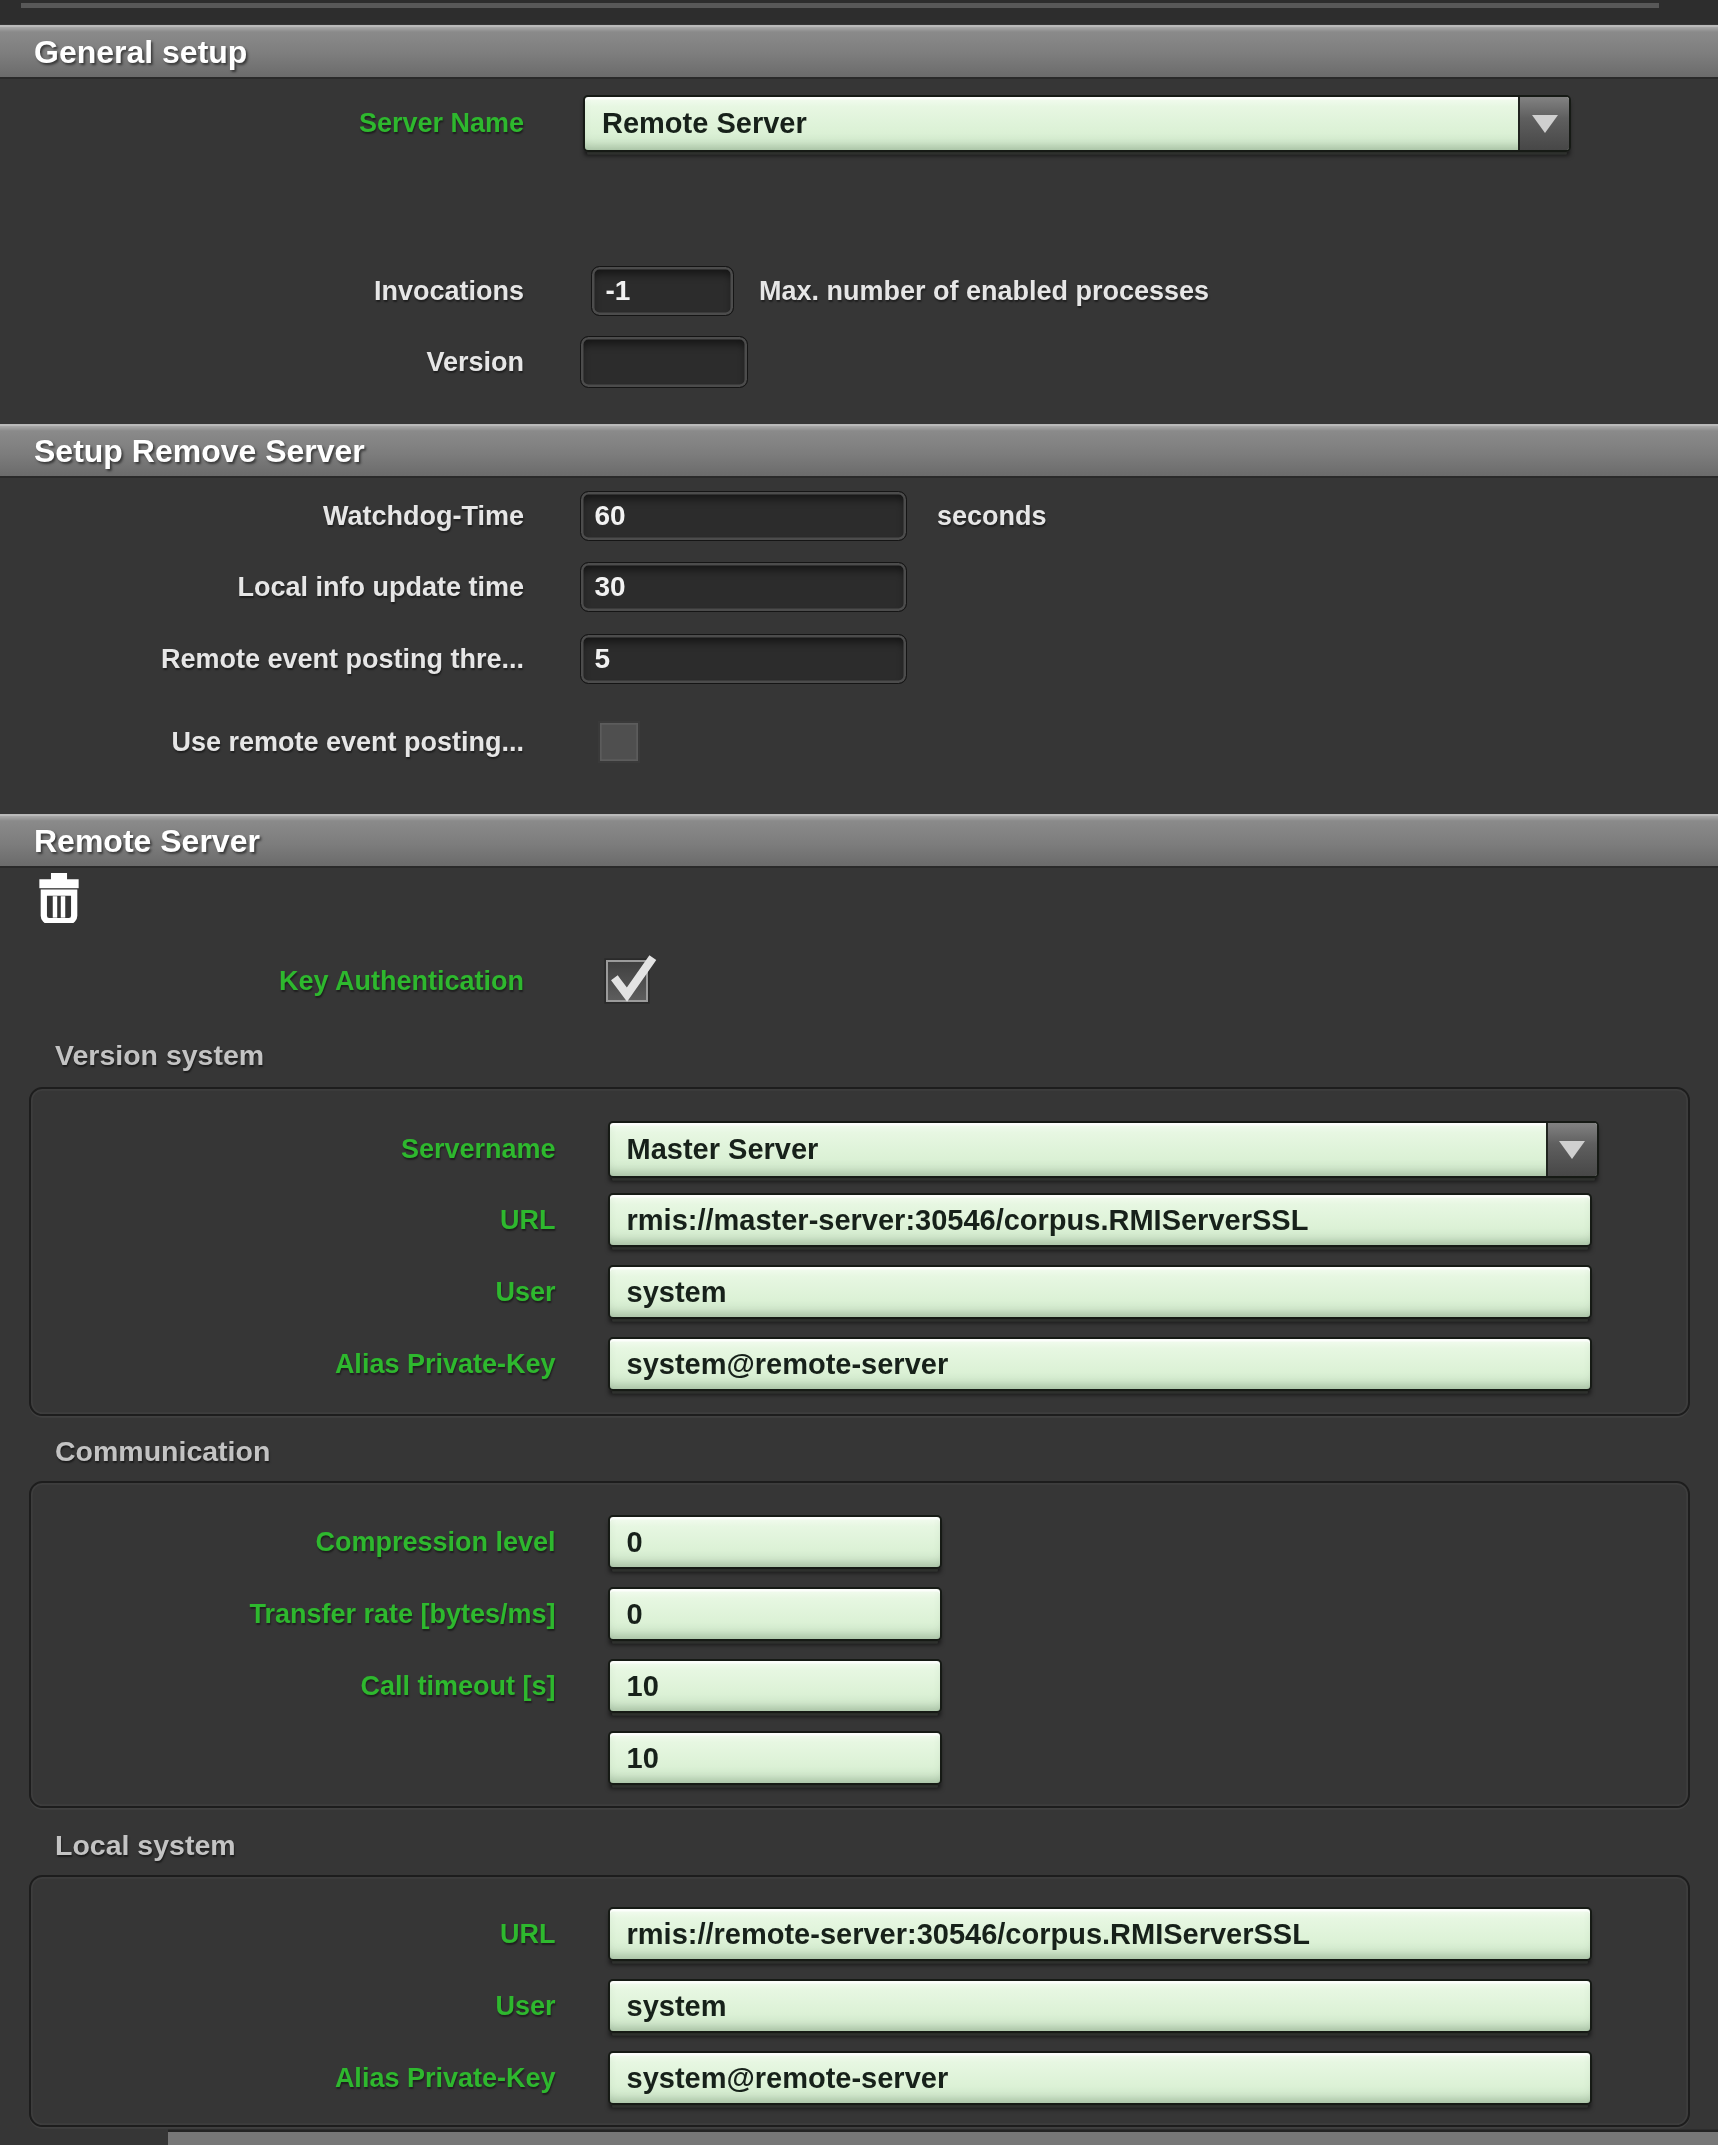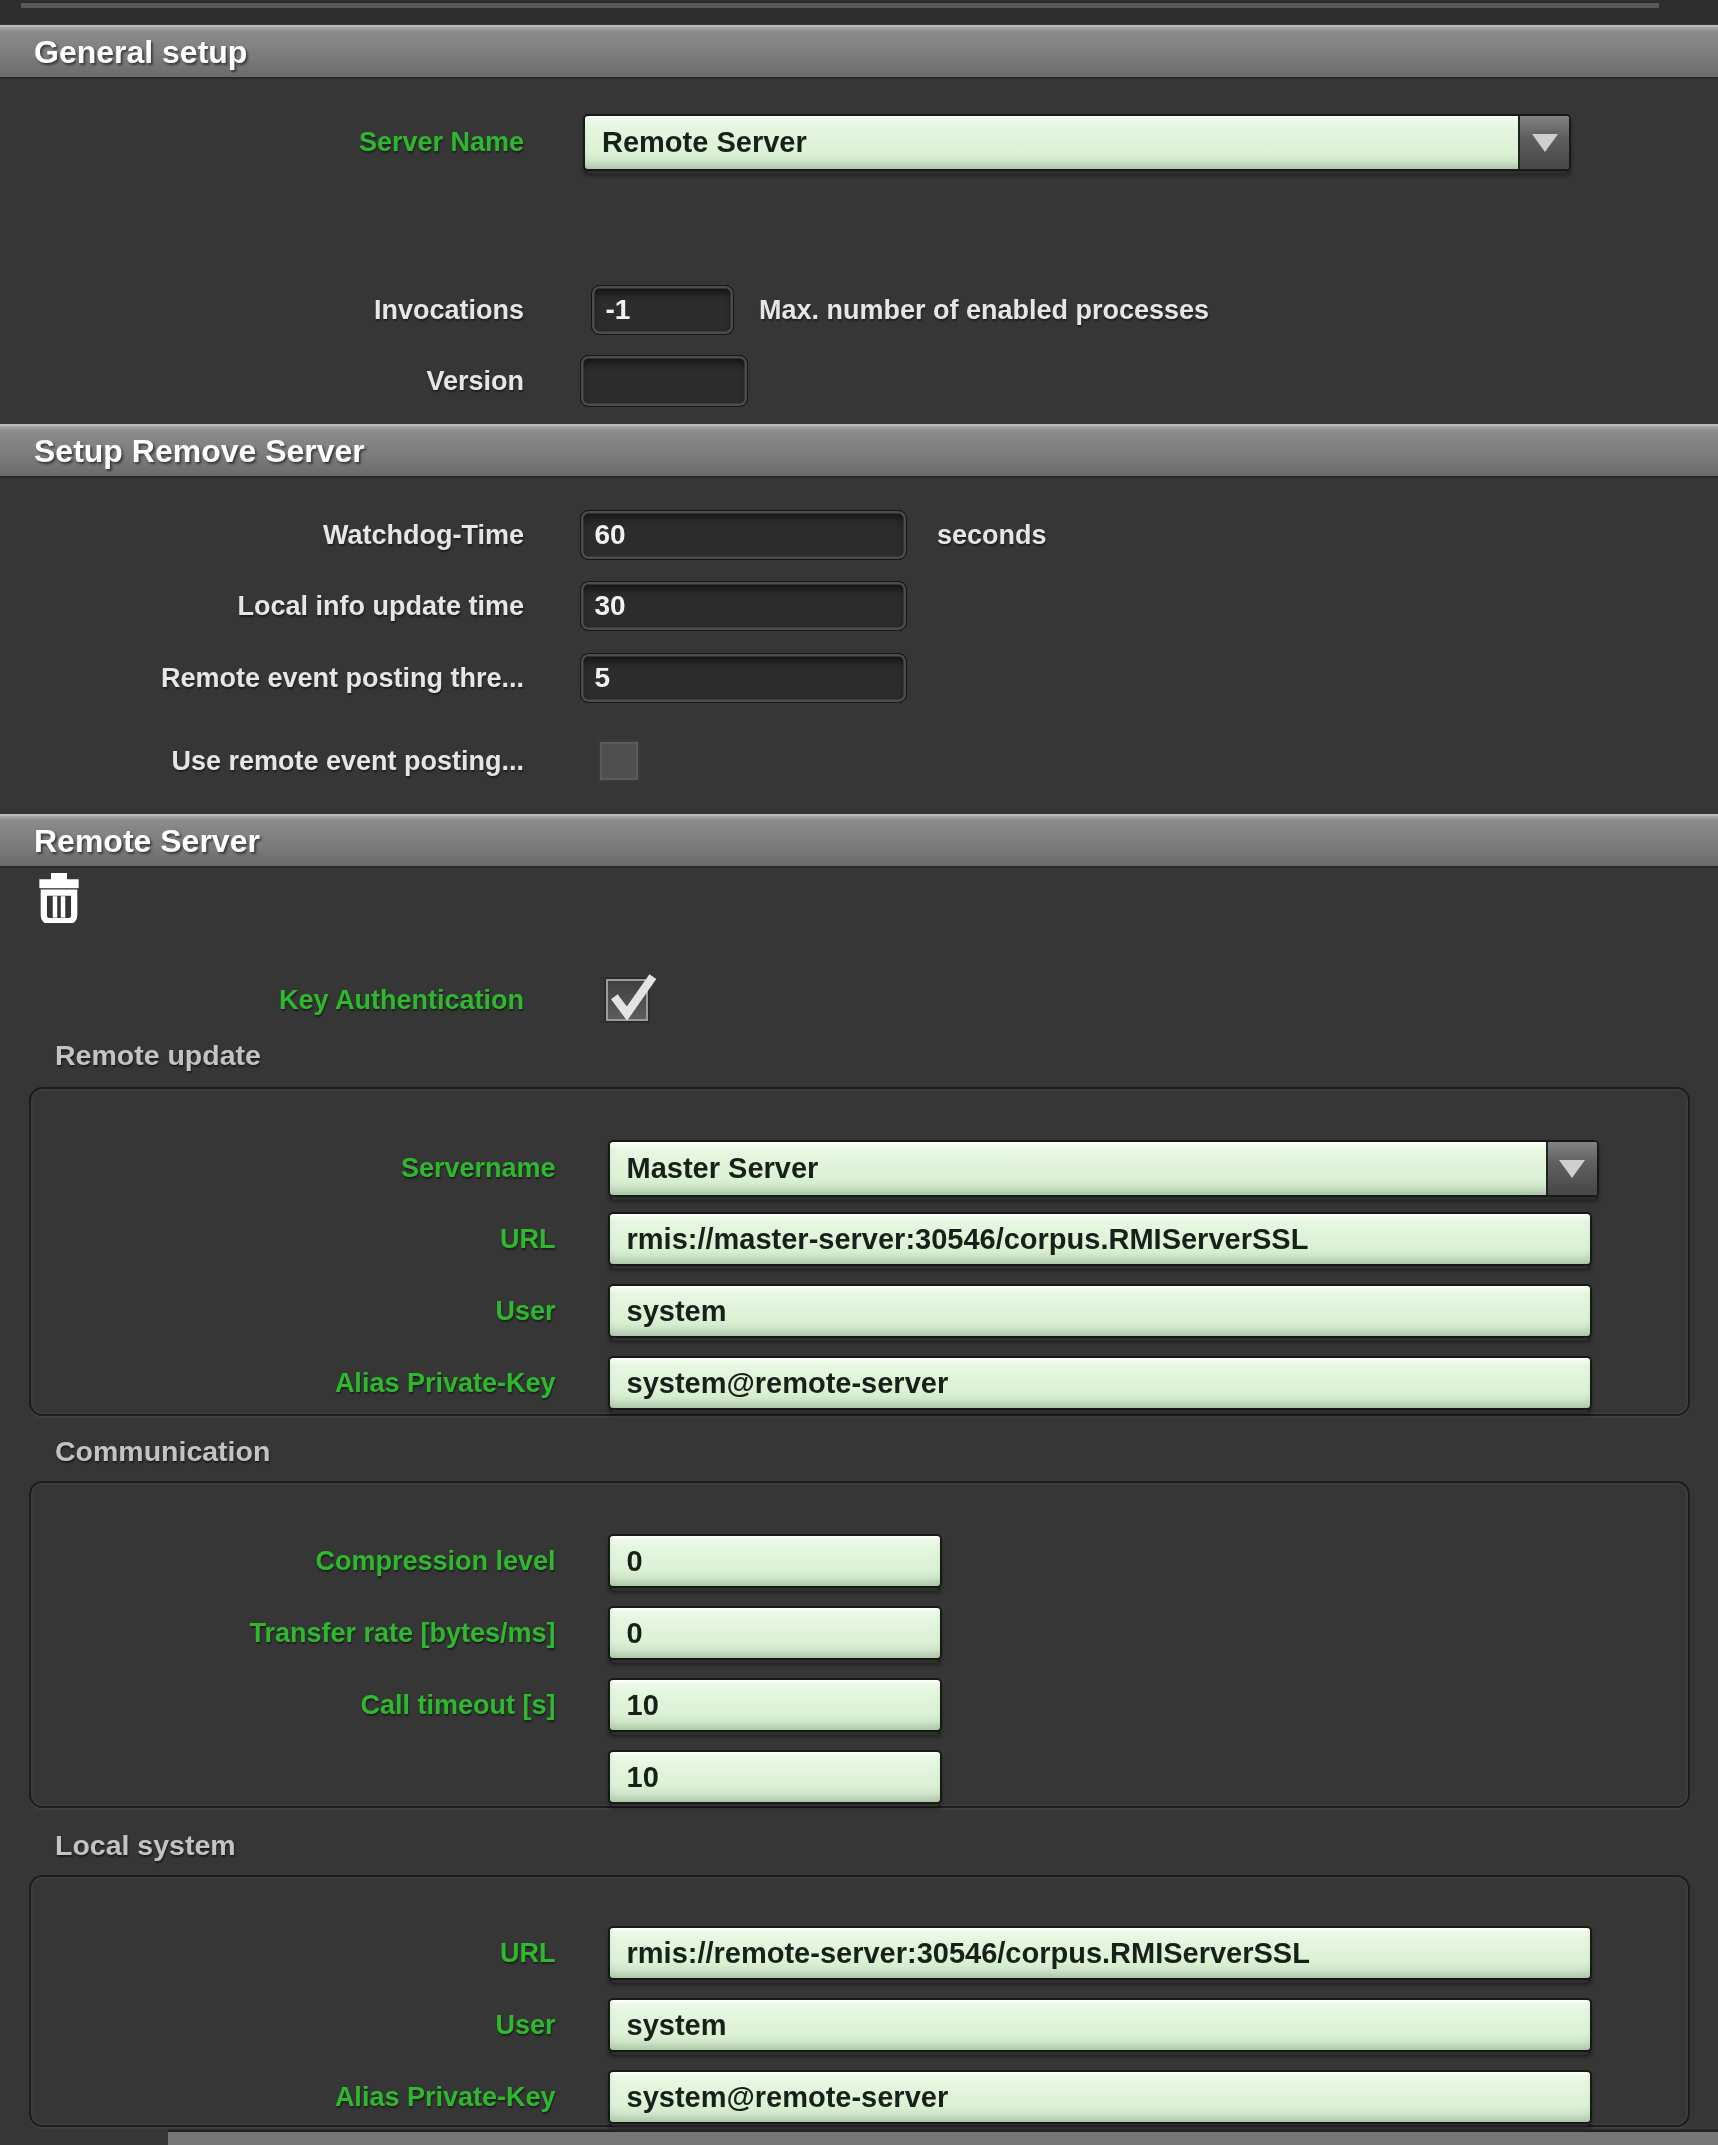--- a/index.html
+++ b/index.html
@@ -17,21 +17,21 @@
   
   .sec-header{
     position:absolute;left:0;width:100%;height:54px;box-sizing:border-box;
     background:linear-gradient(180deg,#a8a8a8 0%,#8a8a8a 10%,#7d7d7d 55%,#6b6b6b 100%);
     border-top:2.5px solid #b9b9b9;border-bottom:2.5px solid #2a2a2a;
     color:#fff;font-size:32px;display:flex;align-items:center;padding-left:34px;
     text-shadow:1.7px 1.7px 2.5px rgba(0,0,0,.55);
   }
 
   
-  .frow{position:absolute;left:0;right:0;margin-top:19px;}
+  .frow{position:absolute;left:0;right:0;}
   .lbl{position:absolute;left:0;top:0;bottom:0;display:flex;align-items:center;justify-content:flex-end;font-size:27px;text-shadow:0.8px 1.7px 1.7px rgba(0,0,0,.45);}
   .lbl.green{color:#2eb82e;}
   .lbl.white{color:#e6e6e6;}
   .lbl.w625{width:524px;}
   .lbl.w626{width:525px;}
   .hint{position:absolute;top:0;bottom:0;display:flex;align-items:center;color:#e6e6e6;font-size:27px;text-shadow:0.8px 1.7px 1.7px rgba(0,0,0,.45);}
 
   
   .gfield{
     position:absolute;box-sizing:border-box;height:54px;
@@ -155,21 +155,21 @@
 
   <div class="frow" style="top:957px;height:49px">
     <div class="lbl green w625">Key Authentication</div>
     <div class="checkbox checked" style="left:606px;top:3.4px">
       <svg width="49" height="52" viewBox="0 0 58 62">
         <polyline points="8,36 20,52 48,12" fill="none" stroke="#e3e3e3" stroke-width="10" stroke-linecap="square"></polyline>
       </svg>
     </div>
   </div>
 
-  <div class="group-title" style="top:1039px">Remote update</div>
+  <div class="group-title" style="top:1039px">Version system</div>
   <div class="group-box" style="top:1087px;height:329px">
 
     <div class="frow" style="top:32px;height:57px">
       <div class="lbl green w626">Servername</div>
       <div class="gfield combo" style="left:577px;width:991px;height:57px">
         <div class="combo-text">Master Server</div>
         <div class="arrow-btn">
             <div class="tri"></div>
           </div>
       </div>

